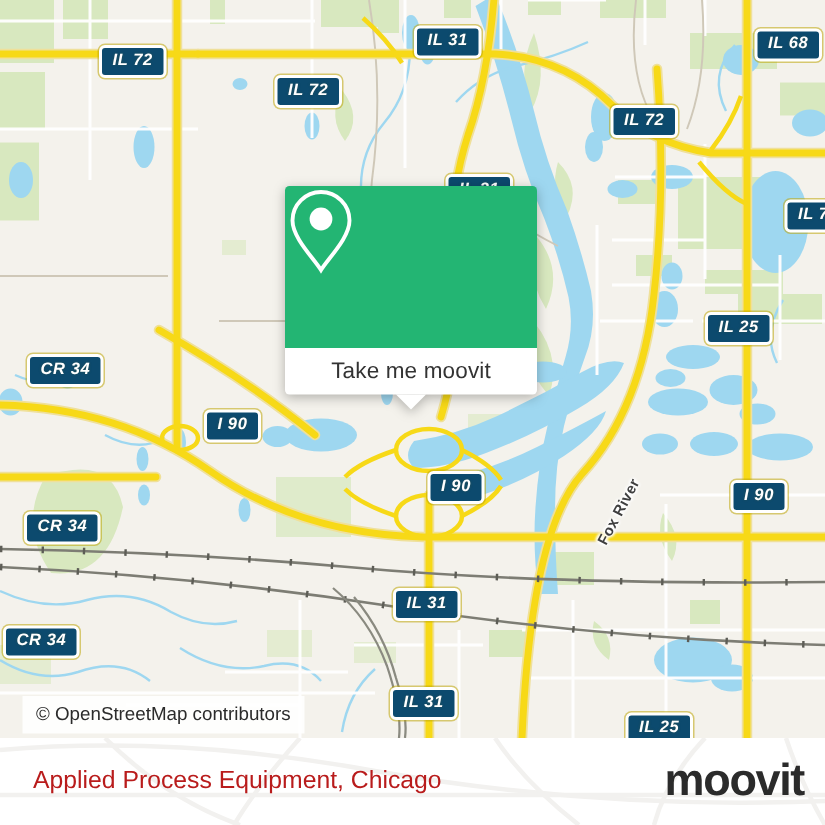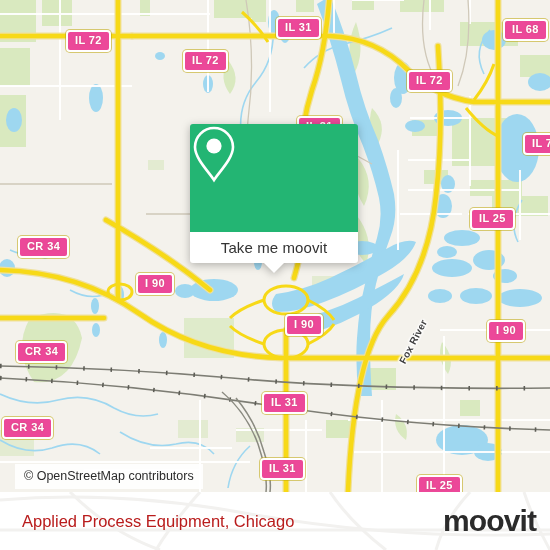--- a/index.html
+++ b/index.html
@@ -11,33 +11,34 @@
   }
   .screen{position:relative;width:550px;height:550px;overflow:hidden;background:#fff;}
 
   
   .map{position:absolute;left:0;top:0;width:550px;height:492px;overflow:hidden;background:#f4f2ec;}
   .map svg{position:absolute;left:0;top:0;}
 
   
   .shield{
     position:absolute;
-    background:#ec4899;
+    background:#0c4a6e;
     border:2px solid #ffffff;
     border-radius:4px;
     color:#ffffff;
     font-size:11px;
     font-weight:bold;
     letter-spacing:0.4px;
     line-height:1;
     padding:3px 7px 4px 7px;
     white-space:nowrap;
     text-shadow:0 0 2px rgba(120,100,0,.25);
     box-sizing:border-box;
     box-shadow:0 0 0 1px rgba(190,165,10,.55);
+    font-style:italic;
   }
   .shield.behind{z-index:1;}
 
   .rivlabel{
     position:absolute;
     color:#3f3f3f;
     font-size:10px;
     font-weight:bold;
     letter-spacing:.3px;
     white-space:nowrap;

